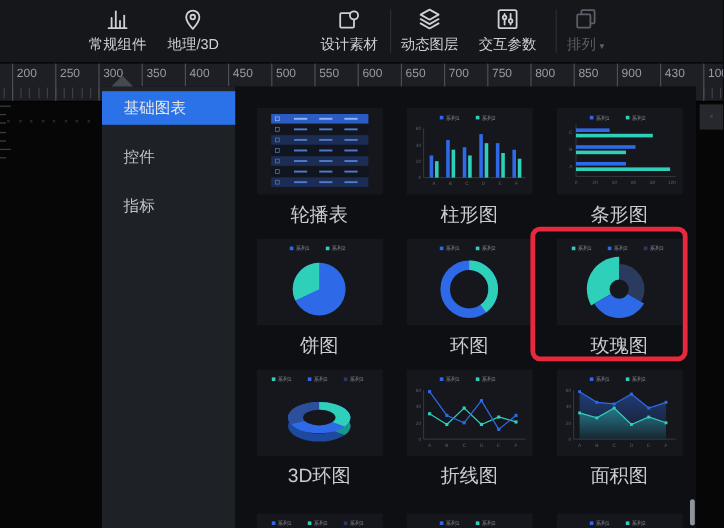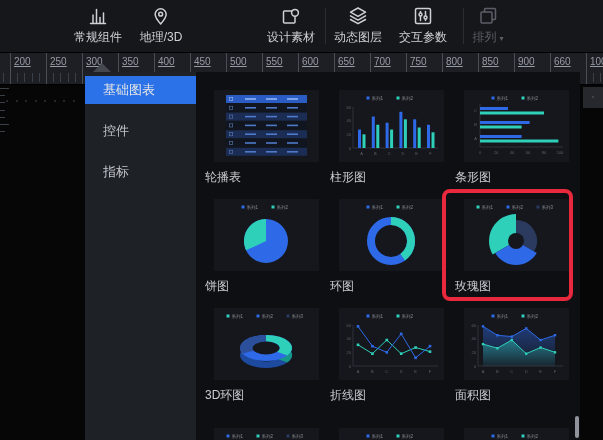--- a/index.html
+++ b/index.html
@@ -8,40 +8,40 @@
   
   #toolbar{position:absolute;left:0;top:0;width:603px;height:52px;background:#16171b;border-bottom:1px solid #000;}
   .tb-item{position:absolute;top:5px;transform:translateX(-50%);display:flex;flex-direction:column;align-items:center;
            gap:3px;color:#cdd0d5;font-size:12px;line-height:14px;cursor:pointer;white-space:nowrap;}
   .tb-item.disabled{color:#5c5f67;}
   .tb-item svg{display:block;}
   .tb-caret{font-size:8px;margin-left:3px;}
   .tb-sep{position:absolute;top:8px;width:1px;height:36px;background:#2b2d33;}
   
   #ruler{position:absolute;left:0;top:53px;width:603px;height:31px;background:#1d1f24;border-bottom:1px solid #000;}
-  .r-num{position:absolute;top:3px;font-size:10px;color:#979ba4;text-decoration:underline;}
+  .r-num{position:absolute;top:3px;font-size:10px;color:#979ba4;}
   .r-maj{position:absolute;top:0;width:1px;height:31px;background:#4a4e57;}
   .r-min{position:absolute;top:20px;width:1px;height:9px;background:#3b3f47;}
   
   .v-tick{position:absolute;left:0;height:1px;background:#3b3f47;}
   .dot{position:absolute;width:2px;height:2px;background:#24262b;}
   #canvas-el{position:absolute;left:583px;top:87px;width:20px;height:21px;background:#26282d;}
   #canvas-el i{position:absolute;left:9px;top:9px;width:2px;height:2px;background:#40434a;}
   
   #pointer{position:absolute;left:93px;top:63px;width:0;height:0;
            border-left:9px solid transparent;border-right:9px solid transparent;border-bottom:9px solid #45484f;z-index:5;}
   #panel{position:absolute;left:85px;top:72px;width:495px;height:368px;background:#0e0f13;z-index:4;}
   #sidebar{position:absolute;left:0;top:0;width:111px;height:368px;background:#1e2126;}
   .sb-item{height:28px;line-height:28px;padding-left:18px;margin-bottom:13px;font-size:13px;color:#c2c5cb;cursor:pointer;}
   .sb-item:first-child{margin-top:4px;}
   .sb-item.active{background:#2b72e8;color:#e5e5e5;}
   #grid{position:absolute;left:111px;top:0;width:384px;height:368px;}
   .cell{position:absolute;width:122px;cursor:pointer;}
   .thumb{width:105px;height:72px;margin:0 auto;background:#15171c;}
-  .cell-label{margin-top:7px;text-align:left;font-size:12px;color:#c9ccd2;}
+  .cell-label{margin-top:7px;text-align:center;font-size:16px;color:#c9ccd2;}
   #scrollbar{position:absolute;left:490px;top:344px;width:4px;height:22px;border-radius:2px;background:#90939b;z-index:8;}
   
   #hl-box{position:absolute;left:442px;top:189px;width:123px;height:104px;border:4px solid #e8283c;border-radius:8px;z-index:50;pointer-events:none;}
   svg text{font-family:"Liberation Sans","DejaVu Sans",sans-serif;}
 </style>
 </head>
 <body>
 
 <div id="app">
   <header id="toolbar">
@@ -206,21 +206,21 @@
       <div class="r-num" style="left:374px">700</div>
       <div class="r-maj" style="left:406px"></div>
       <div class="r-num" style="left:410px">750</div>
       <div class="r-maj" style="left:442px"></div>
       <div class="r-num" style="left:446px">800</div>
       <div class="r-maj" style="left:478px"></div>
       <div class="r-num" style="left:482px">850</div>
       <div class="r-maj" style="left:514px"></div>
       <div class="r-num" style="left:518px">900</div>
       <div class="r-maj" style="left:550px"></div>
-      <div class="r-num" style="left:554px">660</div>
+      <div class="r-num" style="left:554px">430</div>
       <div class="r-maj" style="left:586px"></div>
       <div class="r-num" style="left:590px">1000</div>
     </div>
   <div id="canvas-deco">
       <div class="v-tick" style="top:88px;width:9px"></div>
       <div class="v-tick" style="top:95.2px;width:5px"></div>
       <div class="v-tick" style="top:102.4px;width:5px"></div>
       <div class="v-tick" style="top:109.6px;width:5px"></div>
       <div class="v-tick" style="top:116.8px;width:5px"></div>
       <div class="v-tick" style="top:124px;width:9px"></div>

